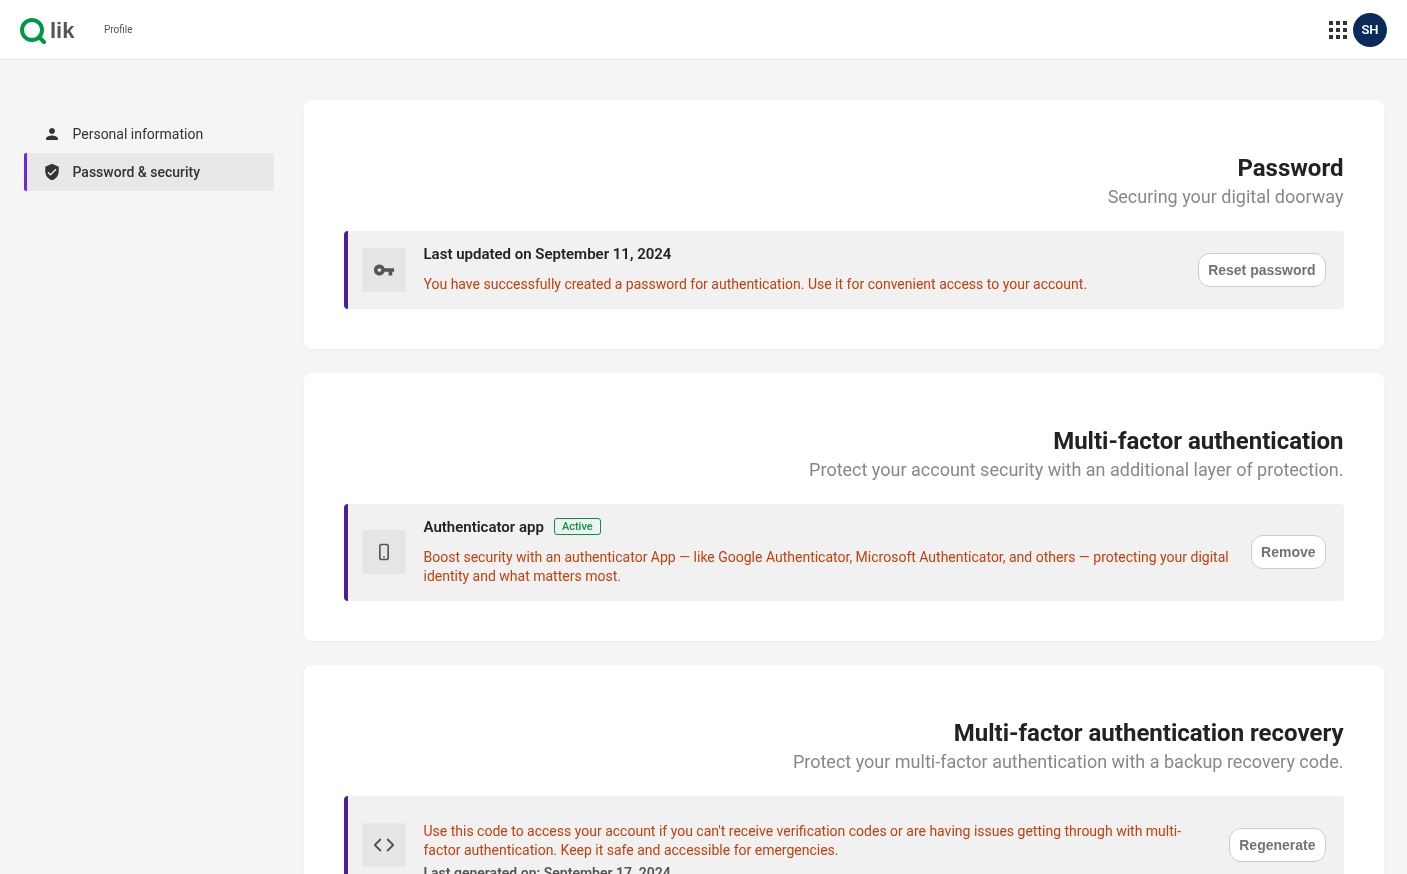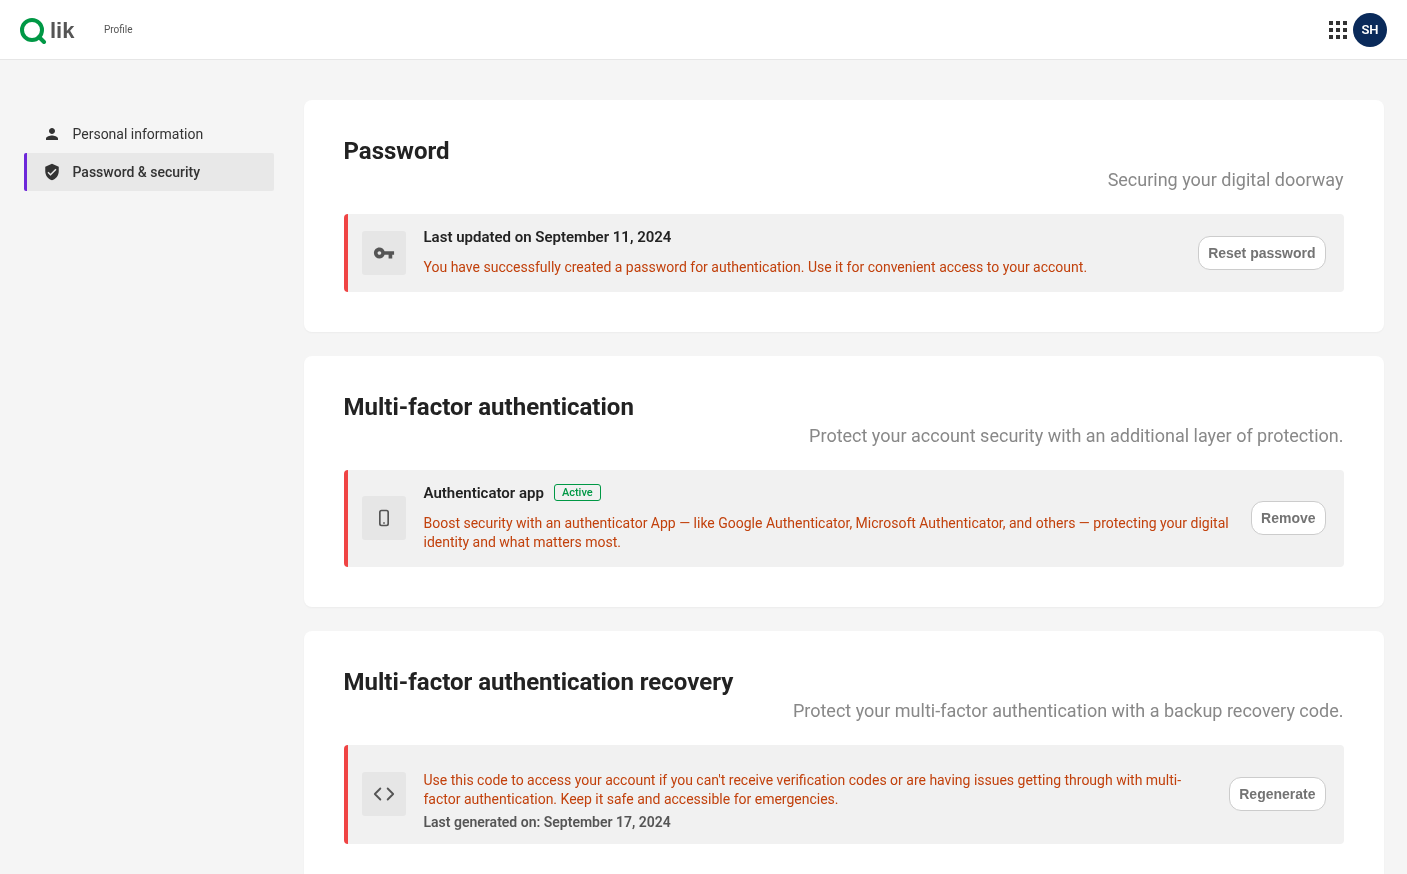--- a/index.html
+++ b/index.html
@@ -78,37 +78,38 @@
     flex-direction: column;
     gap: 24px;
   }
   .card {
     background: #fff;
     border-radius: 8px;
     padding: 36px 40px 40px 40px;
     box-shadow: 0 1px 2px rgba(0,0,0,0.04);
   }
   .card h2 {
-    margin: 1px 0 4px 0;
+    margin: 18px 0 4px 0;
     font-size: 24px;
     font-weight: 700;
     color: #222;
+    text-align: right;
   }
   .card .subtitle {
     font-size: 18px;
     color: #888;
     margin-bottom: 24px;
     text-align: right;
   }
   .info-row {
     display: flex;
     align-items: center;
     background: #f1f1f1;
     border-radius: 4px;
-    border-left: 4px solid #ef4444;
+    border-left: 4px solid #4c1d95;
     padding: 14px 18px 14px 0;
     gap: 18px;
   }
   .info-row .icon-box {
     width: 44px; height: 44px;
     background: #e6e6e6;
     display: flex;
     align-items: center;
     justify-content: center;
     border-radius: 3px;

